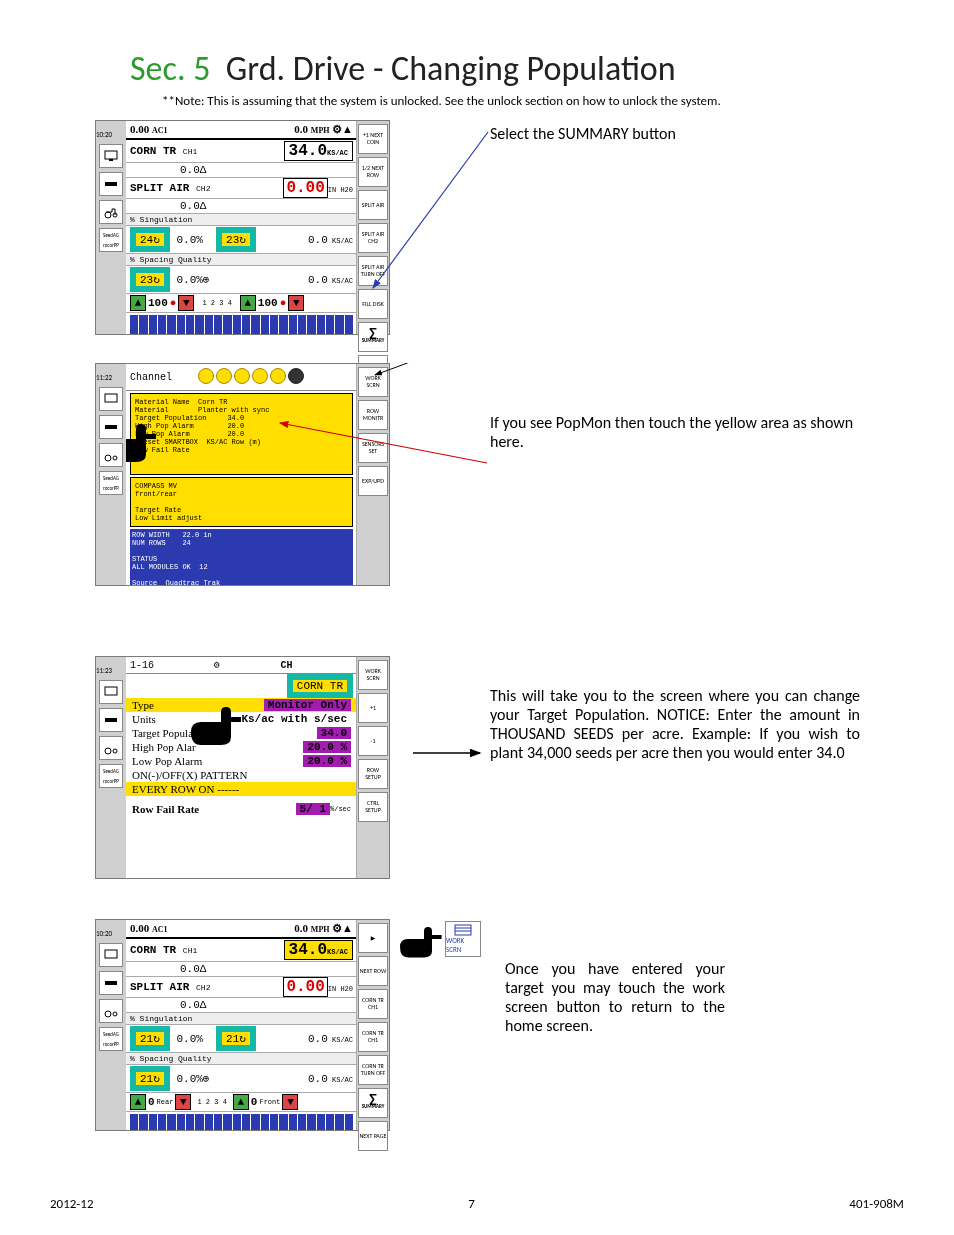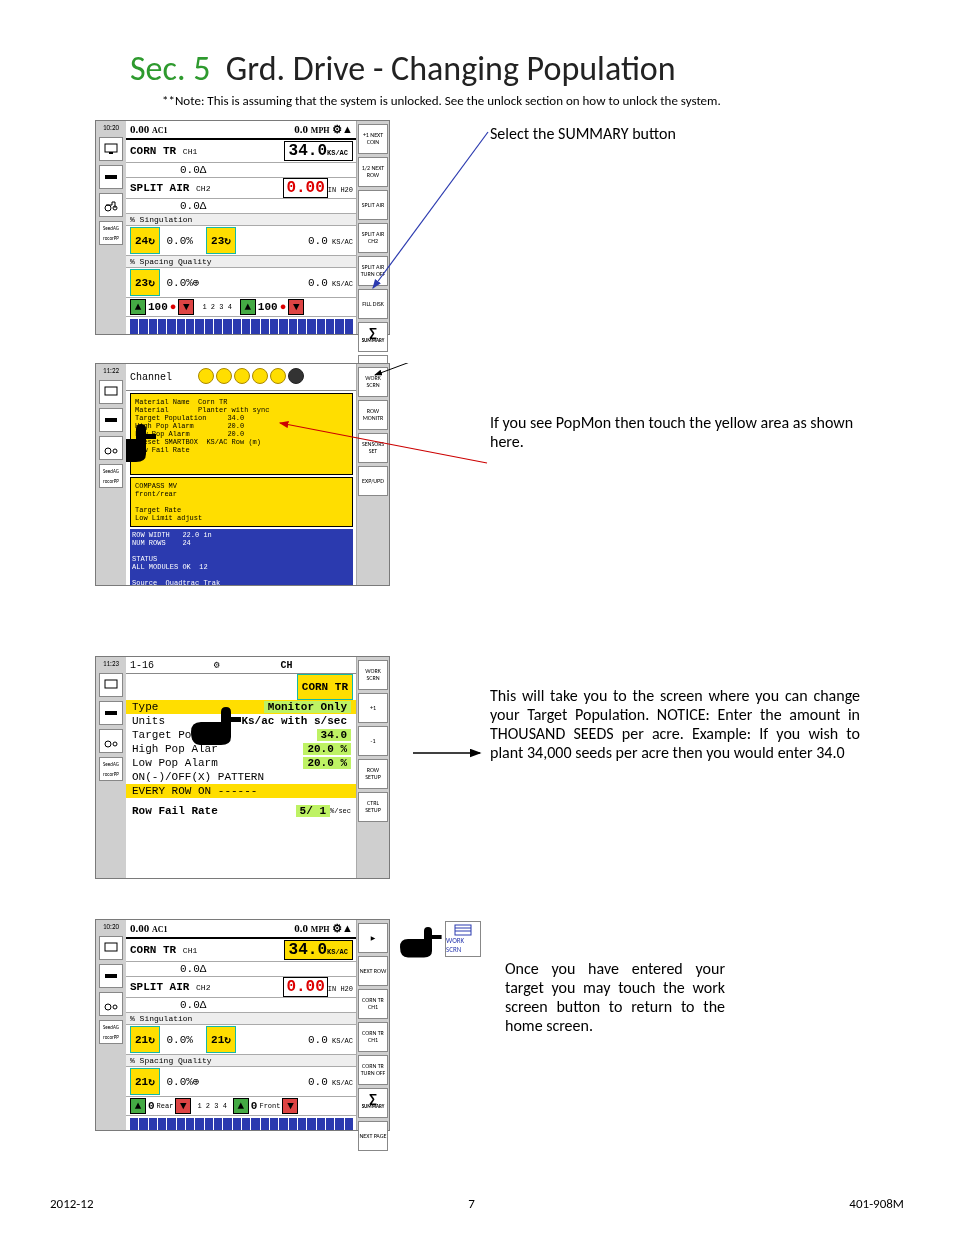--- a/index.html
+++ b/index.html
@@ -26,21 +26,21 @@
   
   .shot {
     border: 1px solid #7a7a7a;
     background: #d5d5d5;
     position: relative;
     box-sizing: border-box;
   }
   .shot .leftbar {
     position: absolute; left: 0; top: 0; bottom: 0; width: 30px;
     background: #cfcfcf; border-right: 1px solid #aaa;
-    font-size: 6px; text-align: center; padding-top: 2px; line-height: 10px;
+    font-size: 6px; text-align: left; padding-top: 9px; line-height: 10px;
   }
   .leftbar .icon { width: 22px; height: 22px; margin: 4px auto; background: #fff; border: 1px solid #888; display:flex; align-items:center; justify-content:center; }
   .leftbar .icon svg { width: 16px; height: 16px; }
   .shot .rightbar {
     position: absolute; right: 0; top: 0; bottom: 0; width: 32px;
     background: #cfcfcf; border-left: 1px solid #aaa;
   }
   .rightbar .btn {
     width: 28px; height: 28px; margin: 3px auto; background: #fff;
     border: 1px solid #888; font-size: 6px; display: flex;
@@ -55,21 +55,21 @@
     font-size: 11px;
     overflow: hidden;
   }
 
   
   .row { border-bottom: 1px solid #aaa; padding: 1px 4px; display: flex; align-items: center; white-space: nowrap; }
   .toprow { display: flex; justify-content: space-between; font-weight: bold; border-bottom: 2px solid #000; padding: 2px 4px; font-family: Liberation Serif, serif; }
   .corn { font-weight: bold; }
   .big34 { font-size: 16px; font-weight: bold; border: 1px solid #000; padding: 0 4px; margin-left: auto; }
   .redval { color: #d00; font-size: 16px; font-weight: bold; border: 1px solid #000; padding: 0 2px; }
-  .yellowbox { background: #ffde00; border: 1px solid #14b8a6; padding: 6px 4px; font-weight: bold; display:inline-block; }
+  .yellowbox { background: #ffde00; border: 6px solid #14b8a6; padding: 0 4px; font-weight: normal; display:inline-block; }
   .gauge { display: inline-flex; align-items: center; gap: 2px; }
   .arrbox { width: 14px; height: 14px; border: 1px solid #000; display: inline-flex; align-items: center; justify-content: center; }
   .arrbox.up { background: #4a4; }
   .arrbox.dn { background: #d44; }
   .bars { height: 26px; display: flex; gap: 1px; padding: 2px 4px; border-bottom: 1px solid #aaa; }
   .bars div { flex: 1; background: #2b3aaf; }
   .ticks { font-size: 7px; padding: 0 4px 2px; letter-spacing: 1px; color:#555; }
 
   
   .s2-inner { background: #fff; }
@@ -80,22 +80,22 @@
   .yellowpanel { background: #ffde00; border: 1px solid #000; padding: 4px; font-size: 7px; line-height: 8px; margin: 2px 4px; position: relative; }
   .bluebox { background: #2b3aaf; color: #fff; padding: 2px; font-size: 7px; line-height: 8px; margin: 2px 4px; }
   .hand {
     position: absolute; width: 60px; height: 50px;
     pointer-events: none;
   }
 
   
   .s3-head { display: flex; padding: 2px 4px; border-bottom: 1px solid #888; font-size: 10px; align-items:center; }
   .s3-line { display: flex; padding: 1px 6px; font-size: 11px; align-items: center; }
-  .s3-line .k { flex: 0 0 auto; }
-  .s3-line .v { margin-left: auto; background: #bef264; padding: 0 4px; font-weight: bold; }
+  .s3-line .k { flex: 0 0 auto; font-family: Liberation Serif, serif; }
+  .s3-line .v { margin-left: auto; background: #a21caf; padding: 0 4px; font-weight: bold; }
   .s3-line.hl { background: #ffde00; }
   .s3-inner { position: relative; }
 
   
   .instr { font-size: 16px; }
   .instr.justify { text-align: justify; }
 
   
   .footer {
     position: absolute; bottom: 24px; left: 50px; right: 50px;

